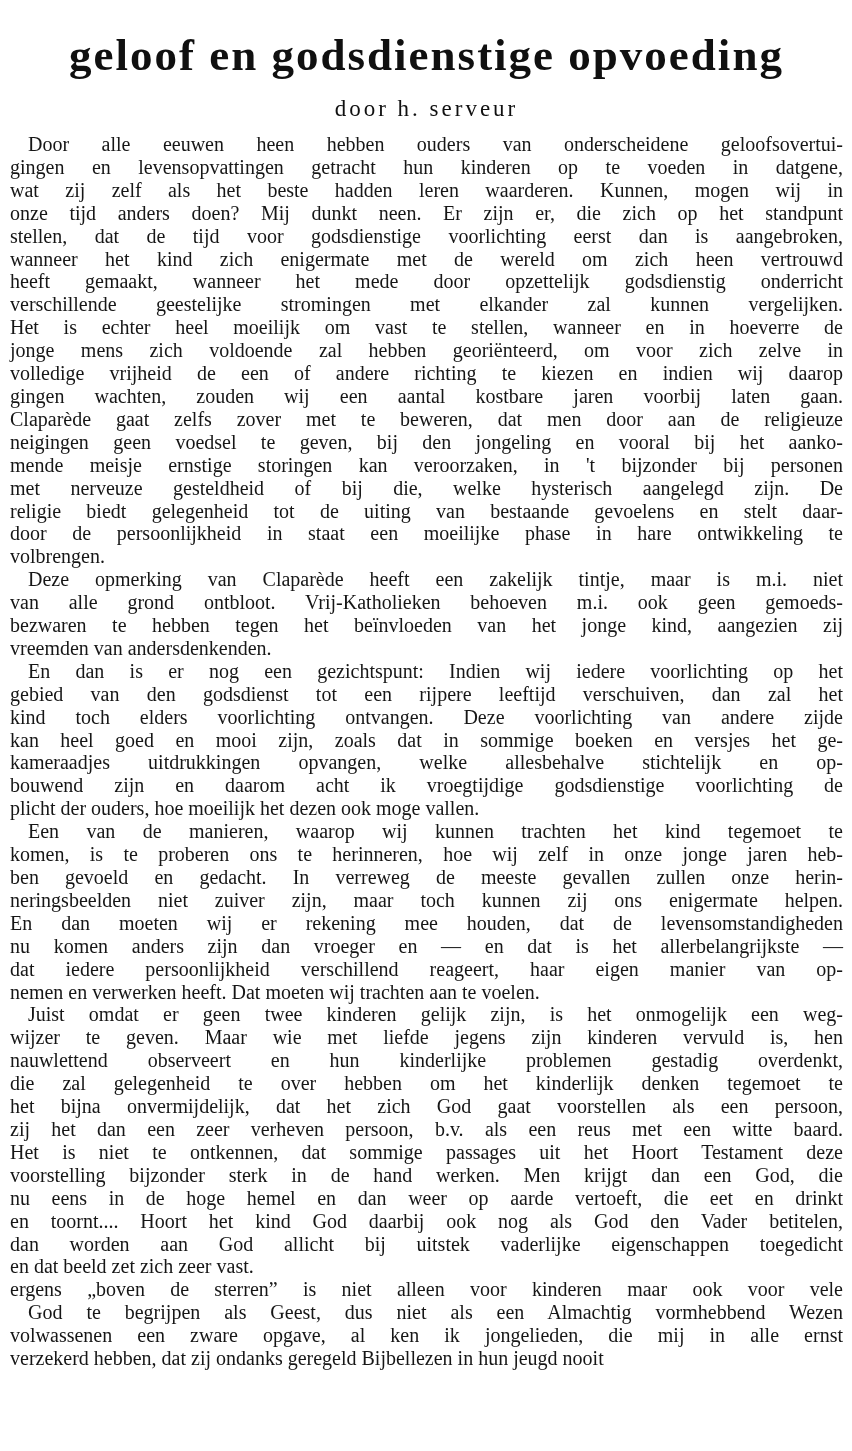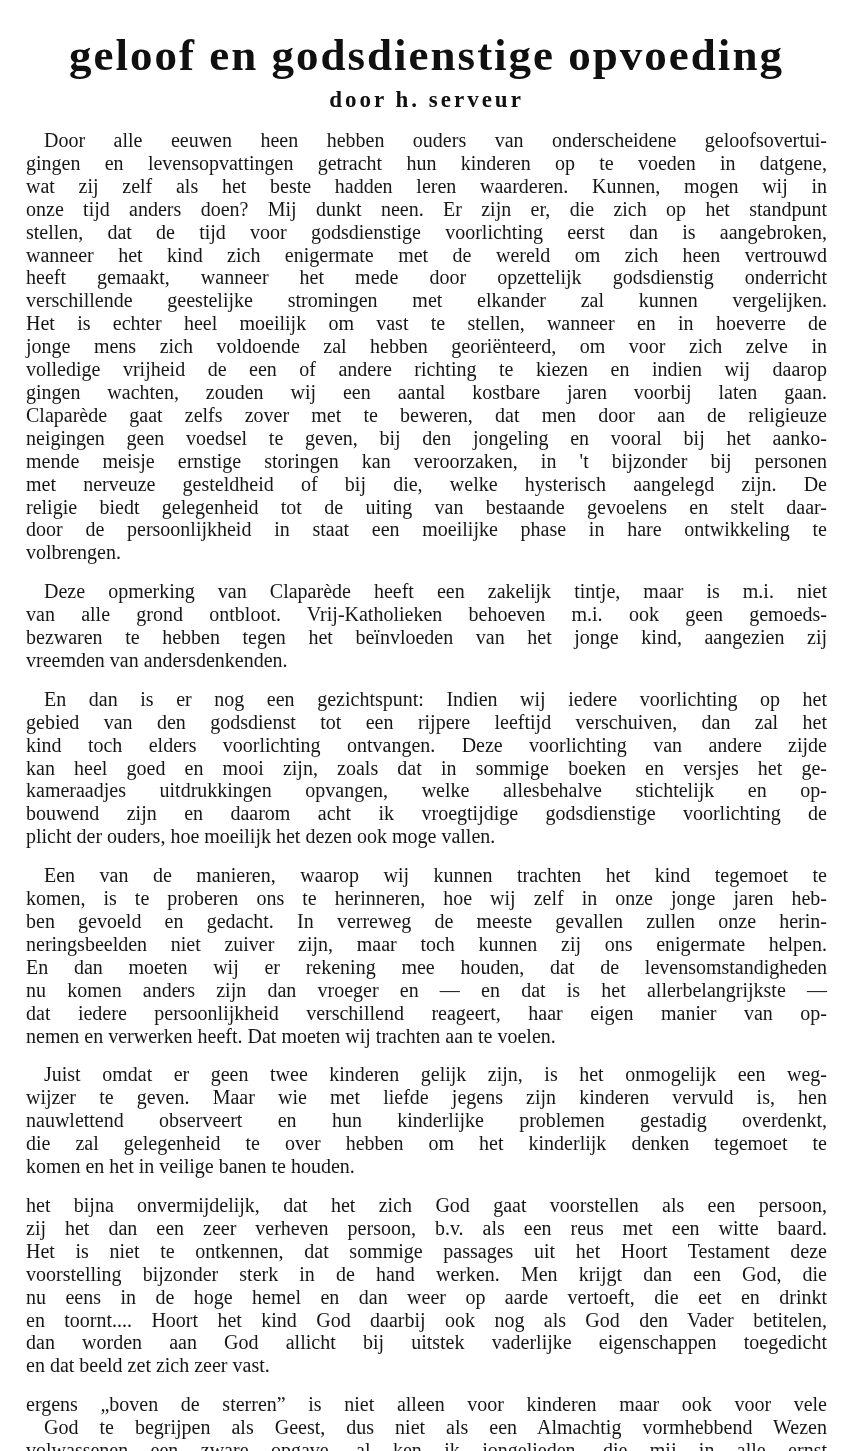--- a/index.html
+++ b/index.html
@@ -26,37 +26,37 @@
     text-align: center;
     font-family: "Liberation Serif", serif;
     font-weight: 700;
     font-size: 45px;
     line-height: 50px;
     letter-spacing: 2px;
     color: #101010;
     white-space: nowrap;
   }
   .byline {
-    margin-top: 7px;
+    margin-top: 16px;
     text-align: center;
     font-family: "Liberation Serif", serif;
-    font-weight: 700;
+    font-weight: 400;
     font-size: 23px;
     line-height: 26px;
     letter-spacing: 3px;
     color: #101010;
   }
   .article-body {
     margin-top: 11px;
     font-size: 20px;
     line-height: 22.9px;
     color: #161616;
   }
   .para {
-    margin: 16px;
+    margin: 0;
   }
   .line {
     text-align: justify;
     text-align-last: justify;
     white-space: normal;
   }
   .line.first {
     text-indent: 18px;
   }
   .line.last {
@@ -115,21 +115,20 @@
         <div class="line">En dan moeten wij er rekening mee houden, dat de levensomstandigheden</div>
         <div class="line">nu komen anders zijn dan vroeger en — en dat is het allerbelangrijkste —</div>
         <div class="line">dat iedere persoonlijkheid verschillend reageert, haar eigen manier van op-</div>
         <div class="line last">nemen en verwerken heeft. Dat moeten wij trachten aan te voelen.</div>
       </div>
       <div class="para">
         <div class="line first">Juist omdat er geen twee kinderen gelijk zijn, is het onmogelijk een weg-</div>
         <div class="line">wijzer te geven. Maar wie met liefde jegens zijn kinderen vervuld is, hen</div>
         <div class="line">nauwlettend observeert en hun kinderlijke problemen gestadig overdenkt,</div>
         <div class="line">die zal gelegenheid te over hebben om het kinderlijk denken tegemoet te</div>
-        <div class="line last">komen en het in veilige banen te houden.</div>
       </div>
       <div class="para">
         <div class="line">het bijna onvermijdelijk, dat het zich God gaat voorstellen als een persoon,</div>
         <div class="line">zij het dan een zeer verheven persoon, b.v. als een reus met een witte baard.</div>
         <div class="line">Het is niet te ontkennen, dat sommige passages uit het Hoort Testament deze</div>
         <div class="line">voorstelling bijzonder sterk in de hand werken. Men krijgt dan een God, die</div>
         <div class="line">nu eens in de hoge hemel en dan weer op aarde vertoeft, die eet en drinkt</div>
         <div class="line">en toornt.... Hoort het kind God daarbij ook nog als God den Vader betitelen,</div>
         <div class="line">dan worden aan God allicht bij uitstek vaderlijke eigenschappen toegedicht</div>
         <div class="line last">en dat beeld zet zich zeer vast.</div>

